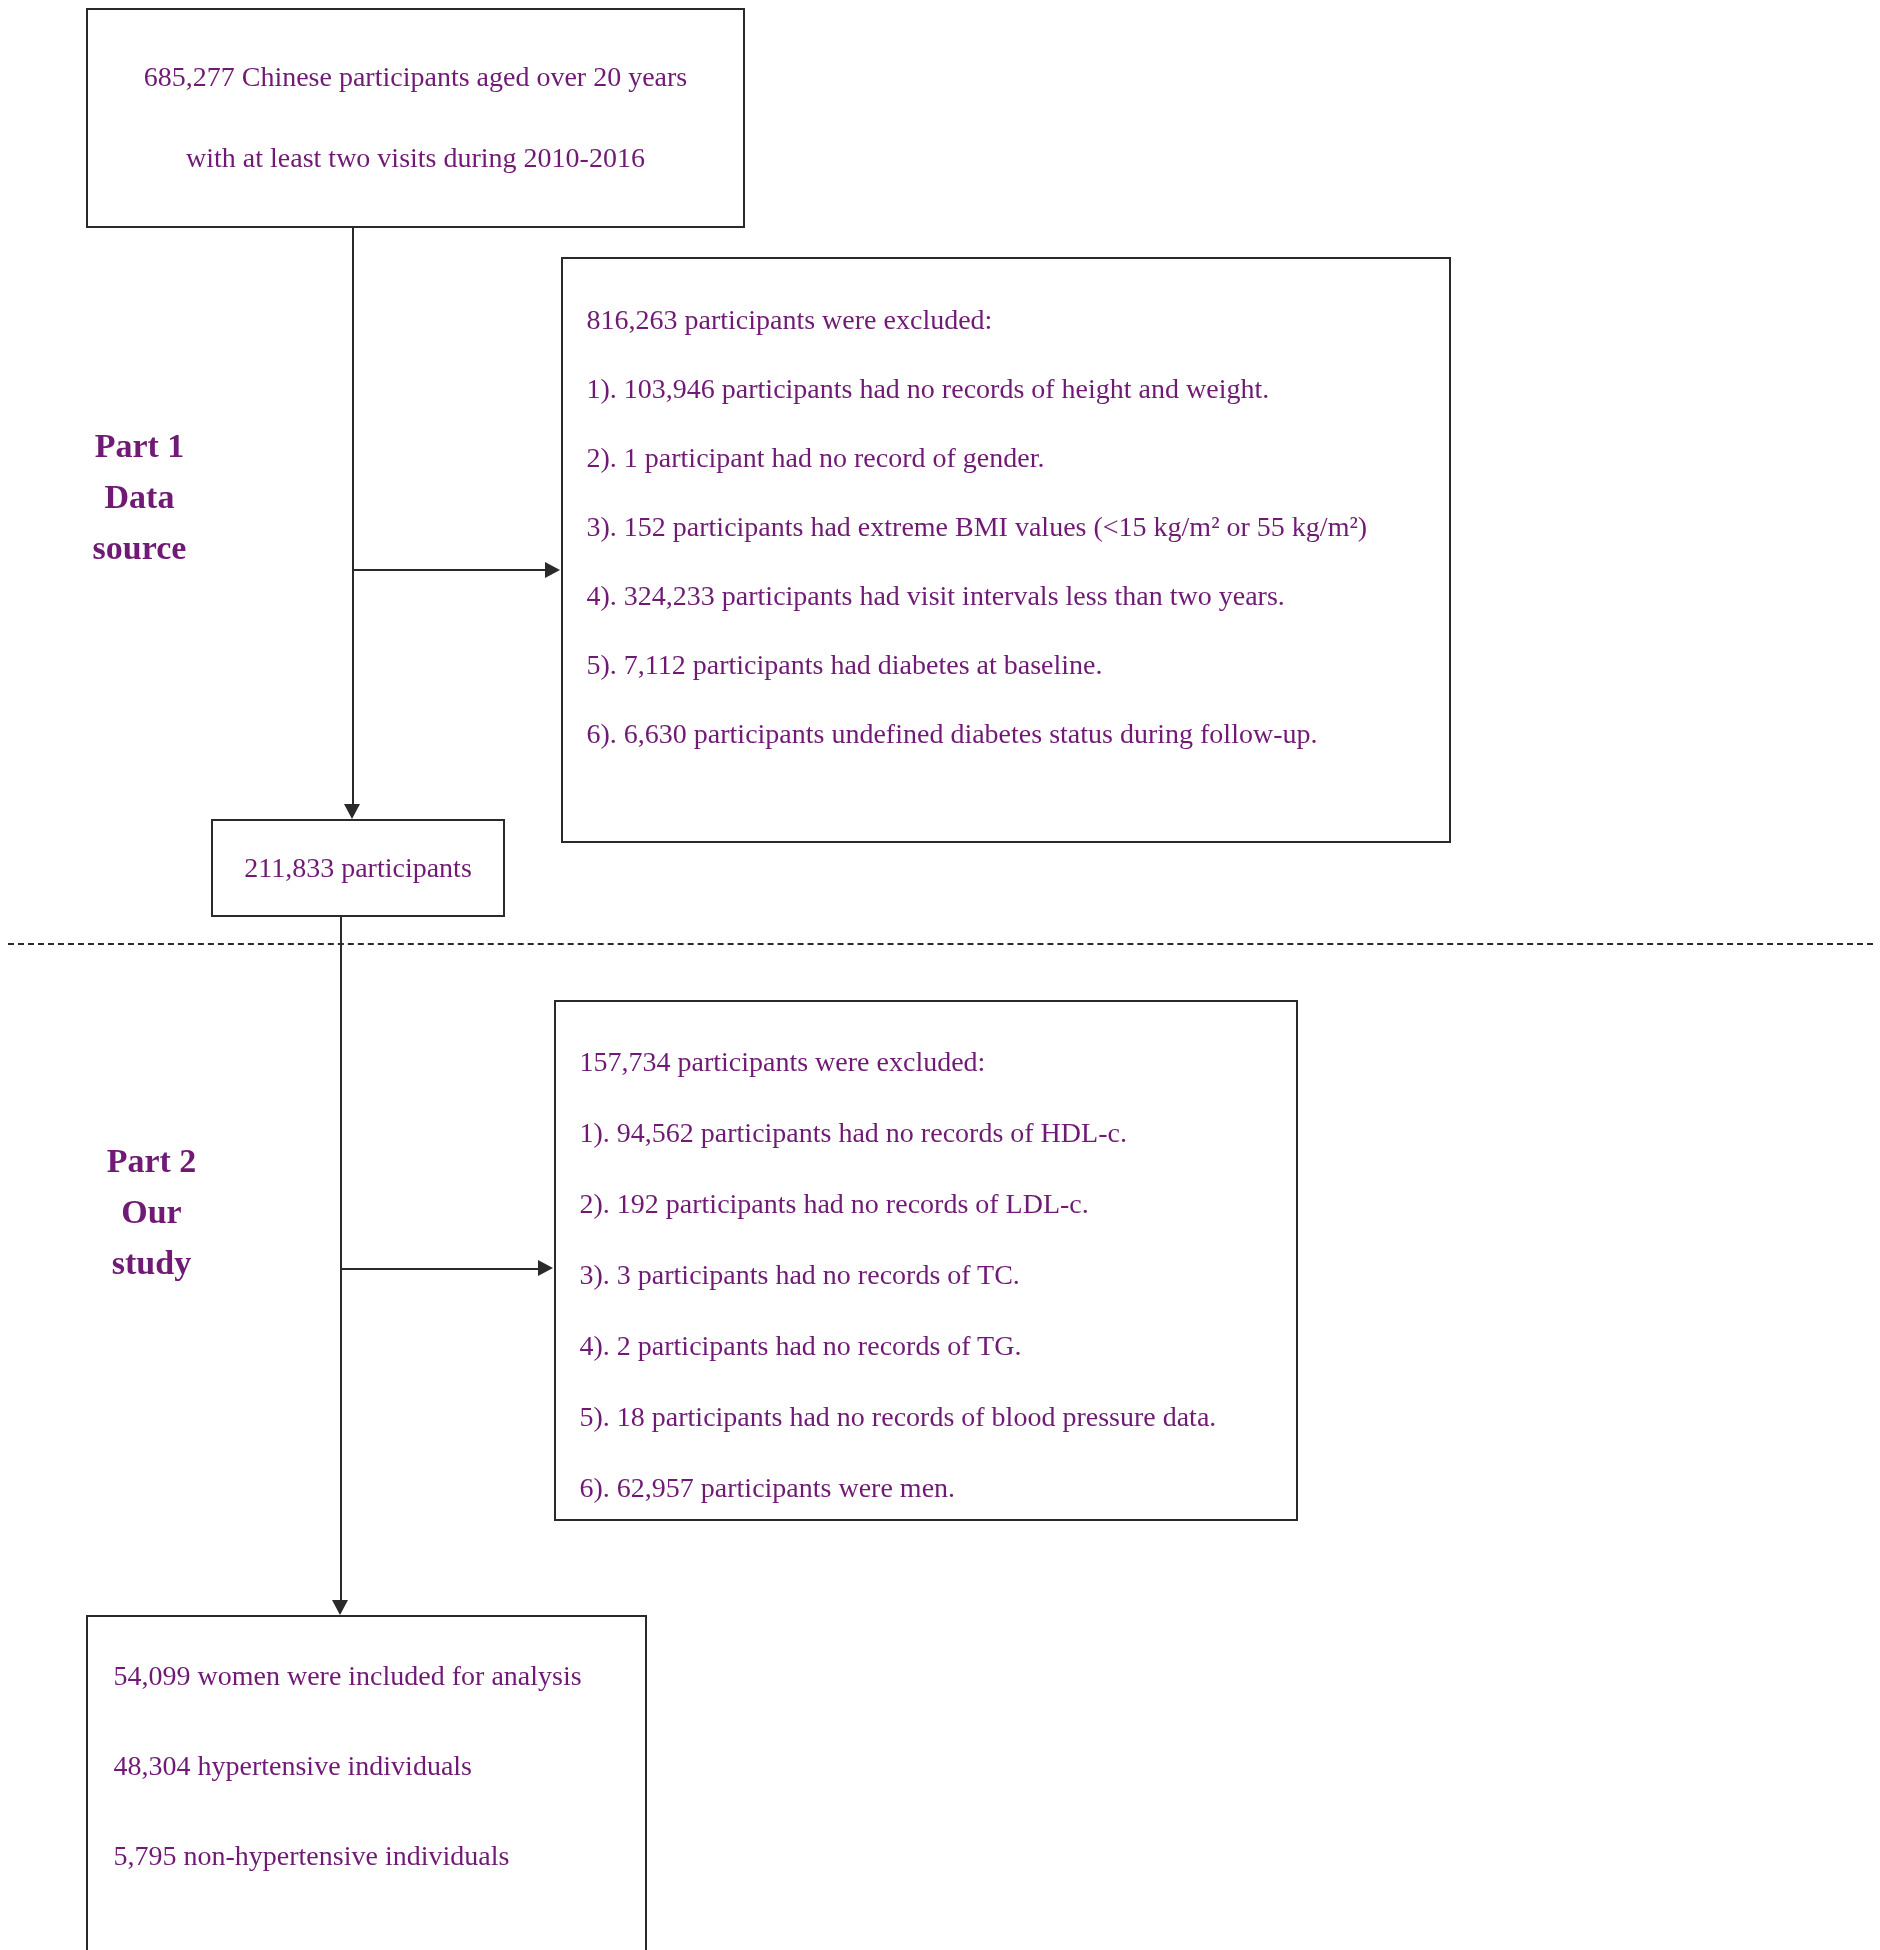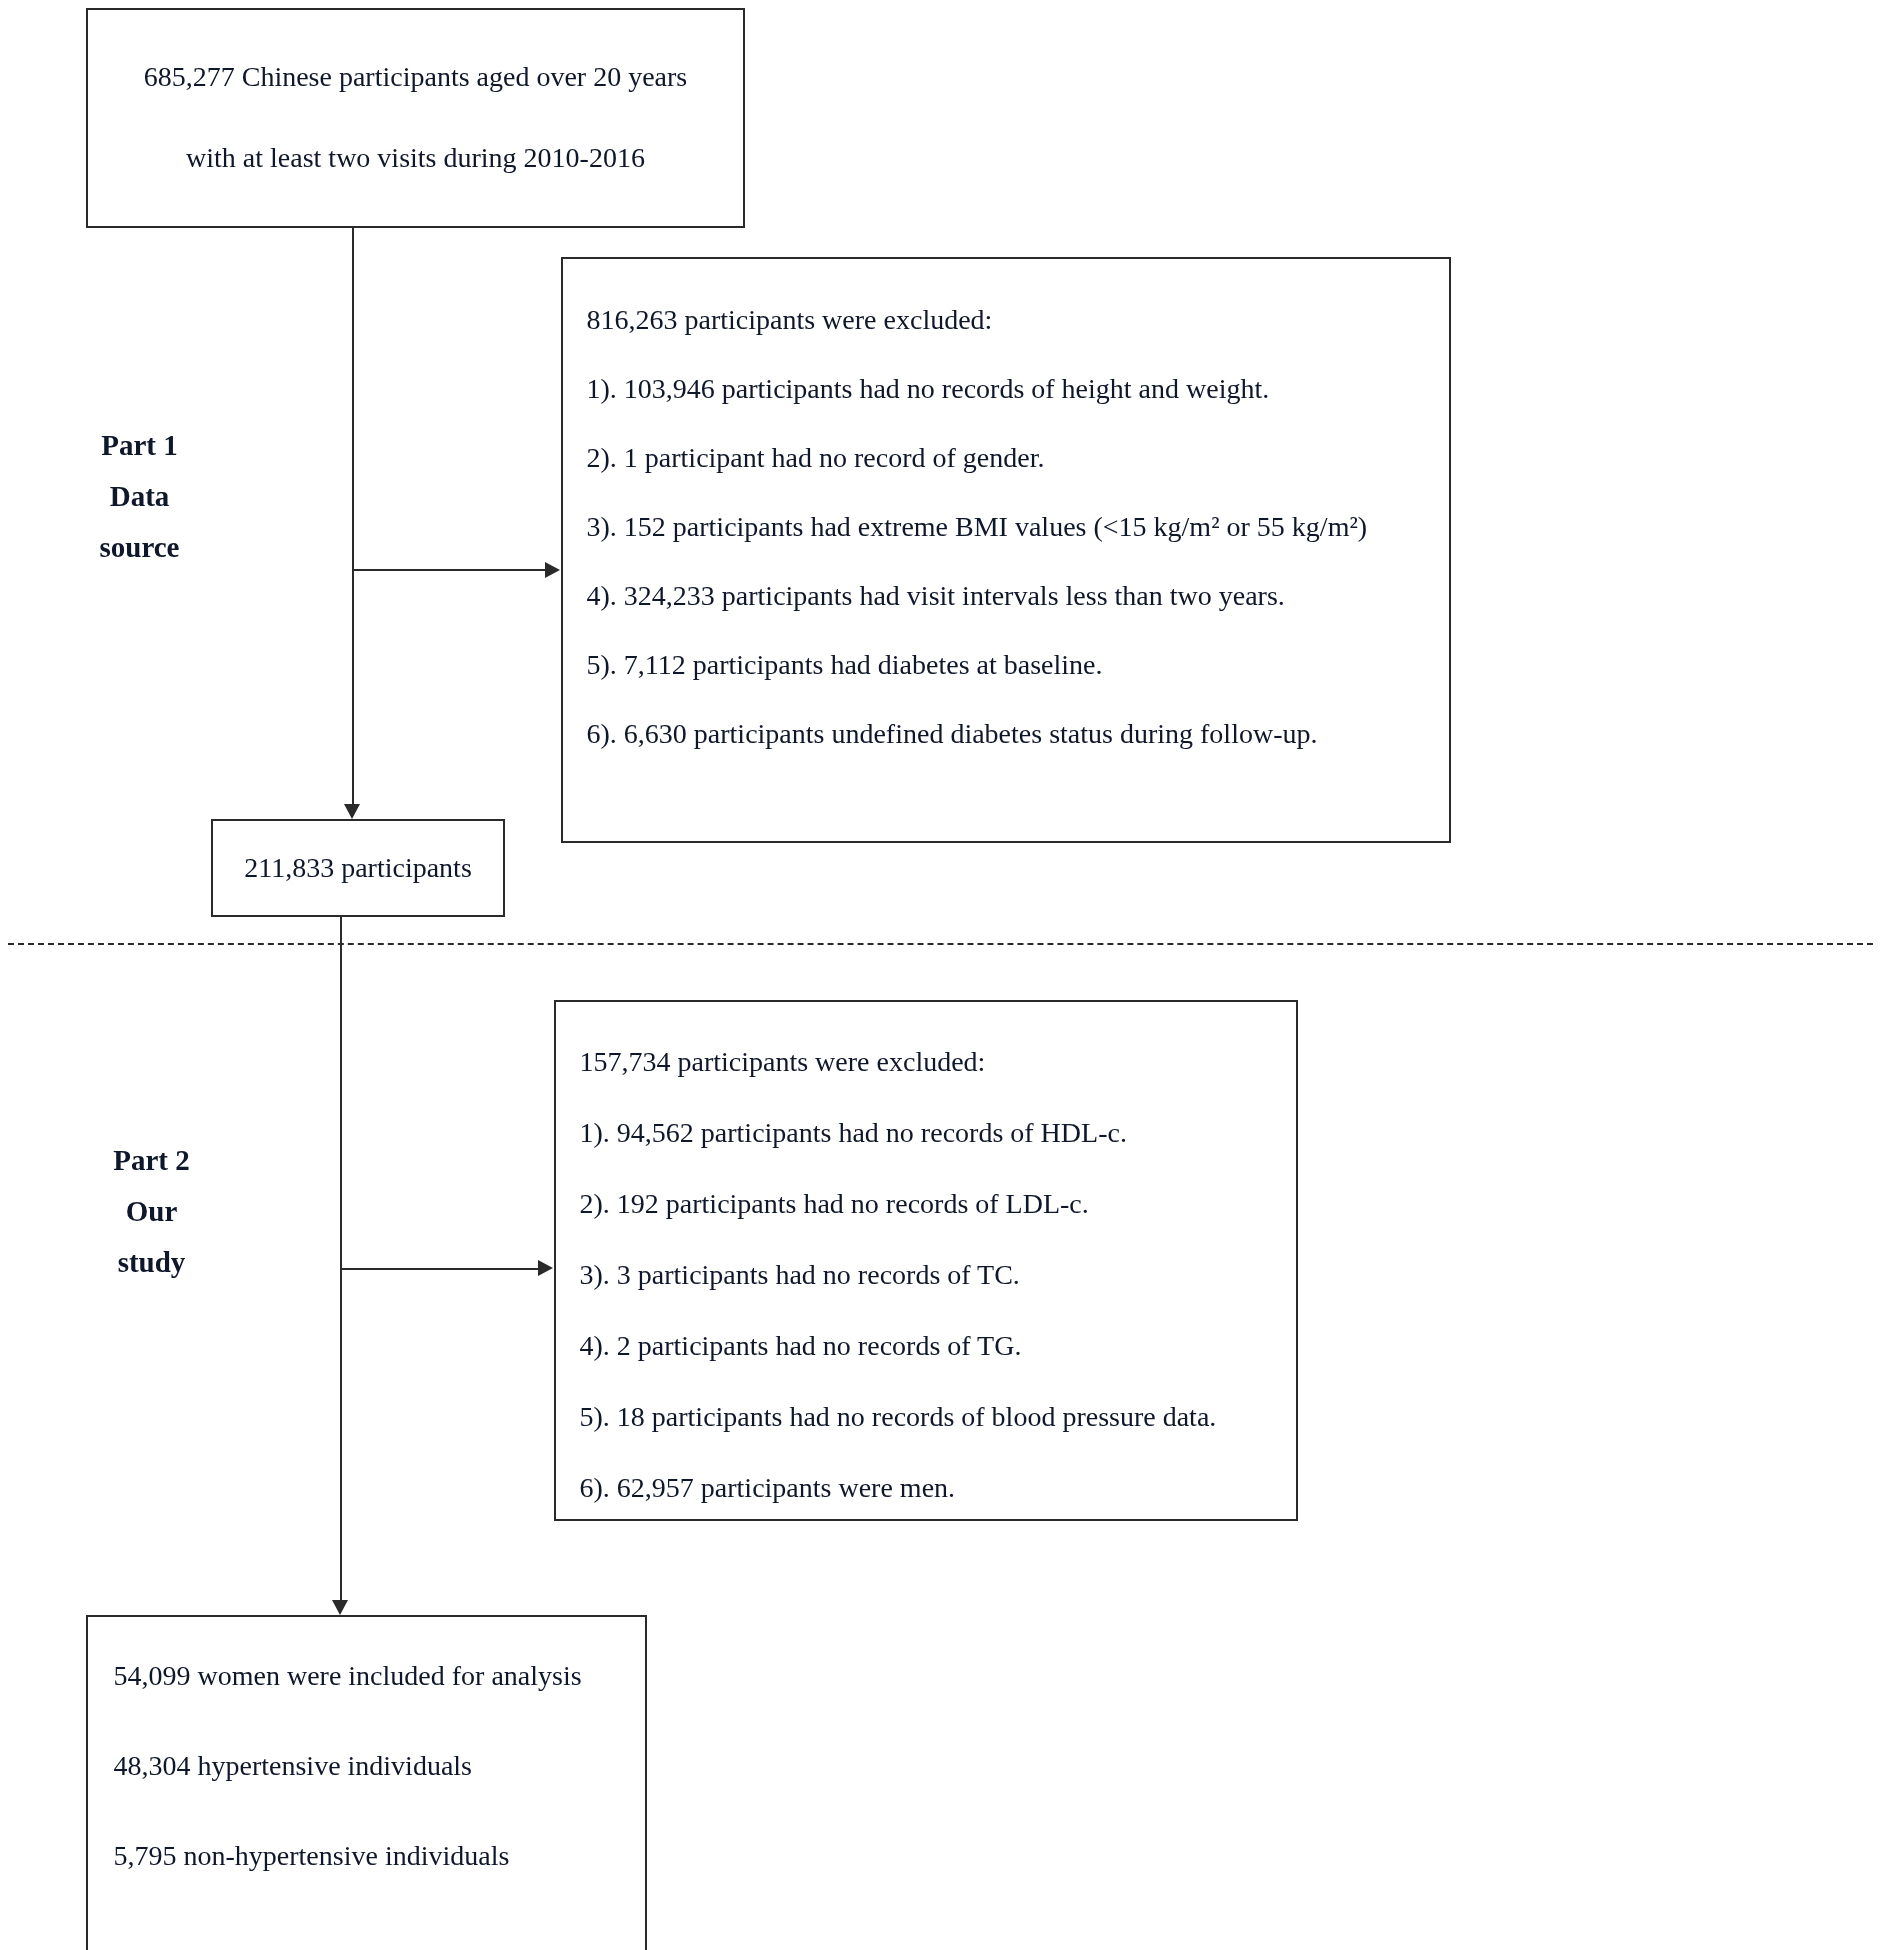--- a/index.html
+++ b/index.html
@@ -5,21 +5,21 @@
   html, body {
     margin: 0;
     padding: 0;
     background: #ffffff;
   }
   #canvas {
     position: relative;
     width: 1881px;
     height: 1950px;
     background: #ffffff;
-    color: #0f172a;
+    color: #701a75;
     font-family: "Liberation Serif", "DejaVu Serif", serif;
   }
   .box {
     position: absolute;
     border: 2px solid #2a2a2a;
     background: #ffffff;
     box-sizing: border-box;
     font-size: 28px;
   }
   .center-col {
@@ -33,21 +33,21 @@
     text-align: center;
   }
   #top-box .bigline { line-height: 1; padding: 0 9.8px; }
   #top-box .bigline + .bigline { margin-top: 53px; }
 
   .part-label {
     position: absolute;
     width: 157px;
     text-align: center;
     font-weight: bold;
-    font-size: 29px;
+    font-size: 34px;
     line-height: 51px;
   }
   #part1-label { left: 61px; top: 420px; }
   #part2-label { left: 73px; top: 1135px; }
 
   .excl-box {
     text-align: left;
     line-height: 69px;
   }
   #excl-box-1 {

